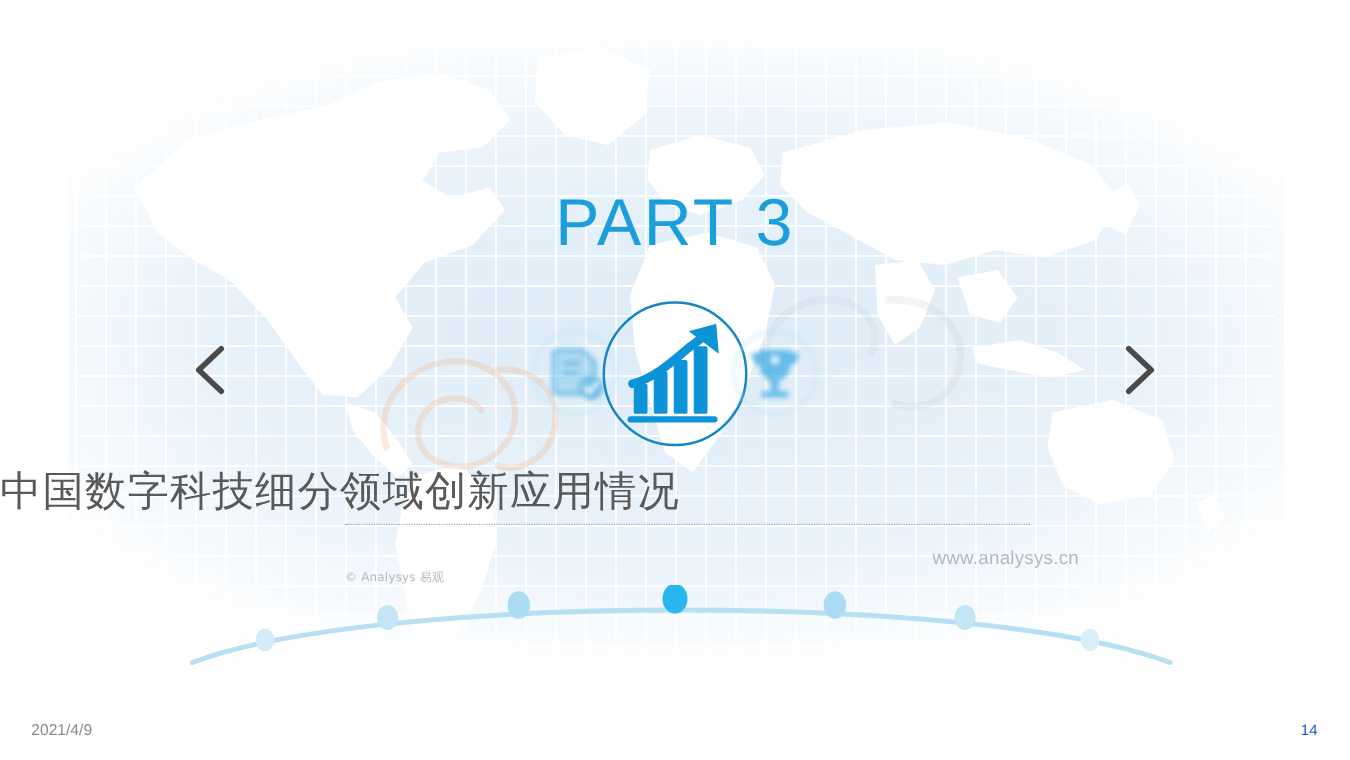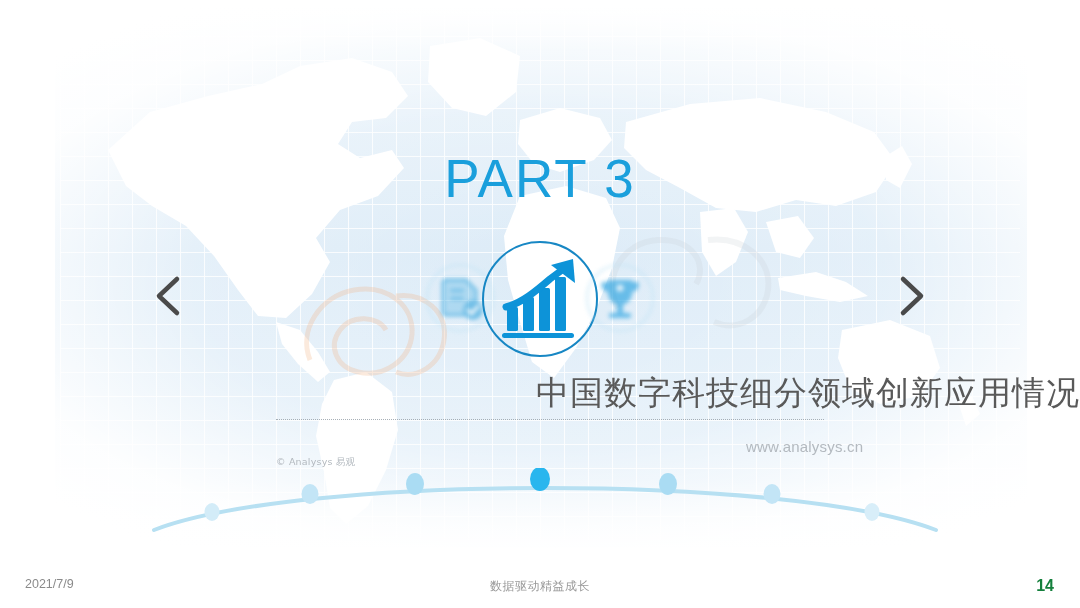--- a/index.html
+++ b/index.html
@@ -98,21 +98,21 @@
     width:44px; height:46px;
     color:#4a4a4a;
   }
   .nav-chevron.prev { left:148px; }
   .nav-chevron.next { left:888px; }
 
   
   .subtitle {
     position:absolute;
     left:0; top:371px; width:1080px;
-    text-align:right;
+    text-align:left;
     font-size:33px;
     font-weight:400;
     letter-spacing:1px;
     color:#595959;
     font-family:Liberation Serif, serif;
   }
 
   .divider-dotted {
     position:absolute;
     left:276px; top:419px;
@@ -159,24 +159,23 @@
     left:0; top:578px; width:1080px;
     text-align:center;
     font-size:12px;
     color:#9a9a9a;
     letter-spacing:.5px;
     font-family:"DejaVu Sans", "Liberation Sans", sans-serif;
   }
   .footer-page {
     position:absolute;
     right:26px; top:577px;
-    font-size:16px;
-    color:#15803d;
-    font-family:"Liberation Sans", "DejaVu Sans", sans-serif;
-    font-weight:bold;
+    font-size:12px;
+    color:#1d4ed8;
+    font-family:"Liberation Sans", "DejaVu Sans", sans-serif;
   }
 </style>
 </head>
 <body>
 
 <div class="slide">
 
   <div class="bg-wrap">
 
     <svg class="bg-map" viewBox="0 0 1080 560" preserveAspectRatio="none">
@@ -316,19 +315,18 @@
       <ellipse cx="62" cy="44" rx="7.5" ry="9" fill="#d3ecf8"></ellipse>
       <ellipse cx="160" cy="26" rx="8.5" ry="10" fill="#c3e5f6"></ellipse>
       <ellipse cx="265" cy="16" rx="9" ry="11" fill="#aadcf3"></ellipse>
       <ellipse cx="390" cy="11" rx="10" ry="12" fill="#29b6ee"></ellipse>
       <ellipse cx="518" cy="16" rx="9" ry="11" fill="#aadcf3"></ellipse>
       <ellipse cx="622" cy="26" rx="8.5" ry="10" fill="#c3e5f6"></ellipse>
       <ellipse cx="722" cy="44" rx="7.5" ry="9" fill="#d8eef9"></ellipse>
     </g>
   </svg>
 
-  <div class="footer-date">2021/7/9</div>
-
-  <div class="footer-center">数据驱动精益成长</div>
+  <div class="footer-date">2021/4/9</div>
+
 
   <div class="footer-page">14</div>
 
 </div>
 
 </body></html>

